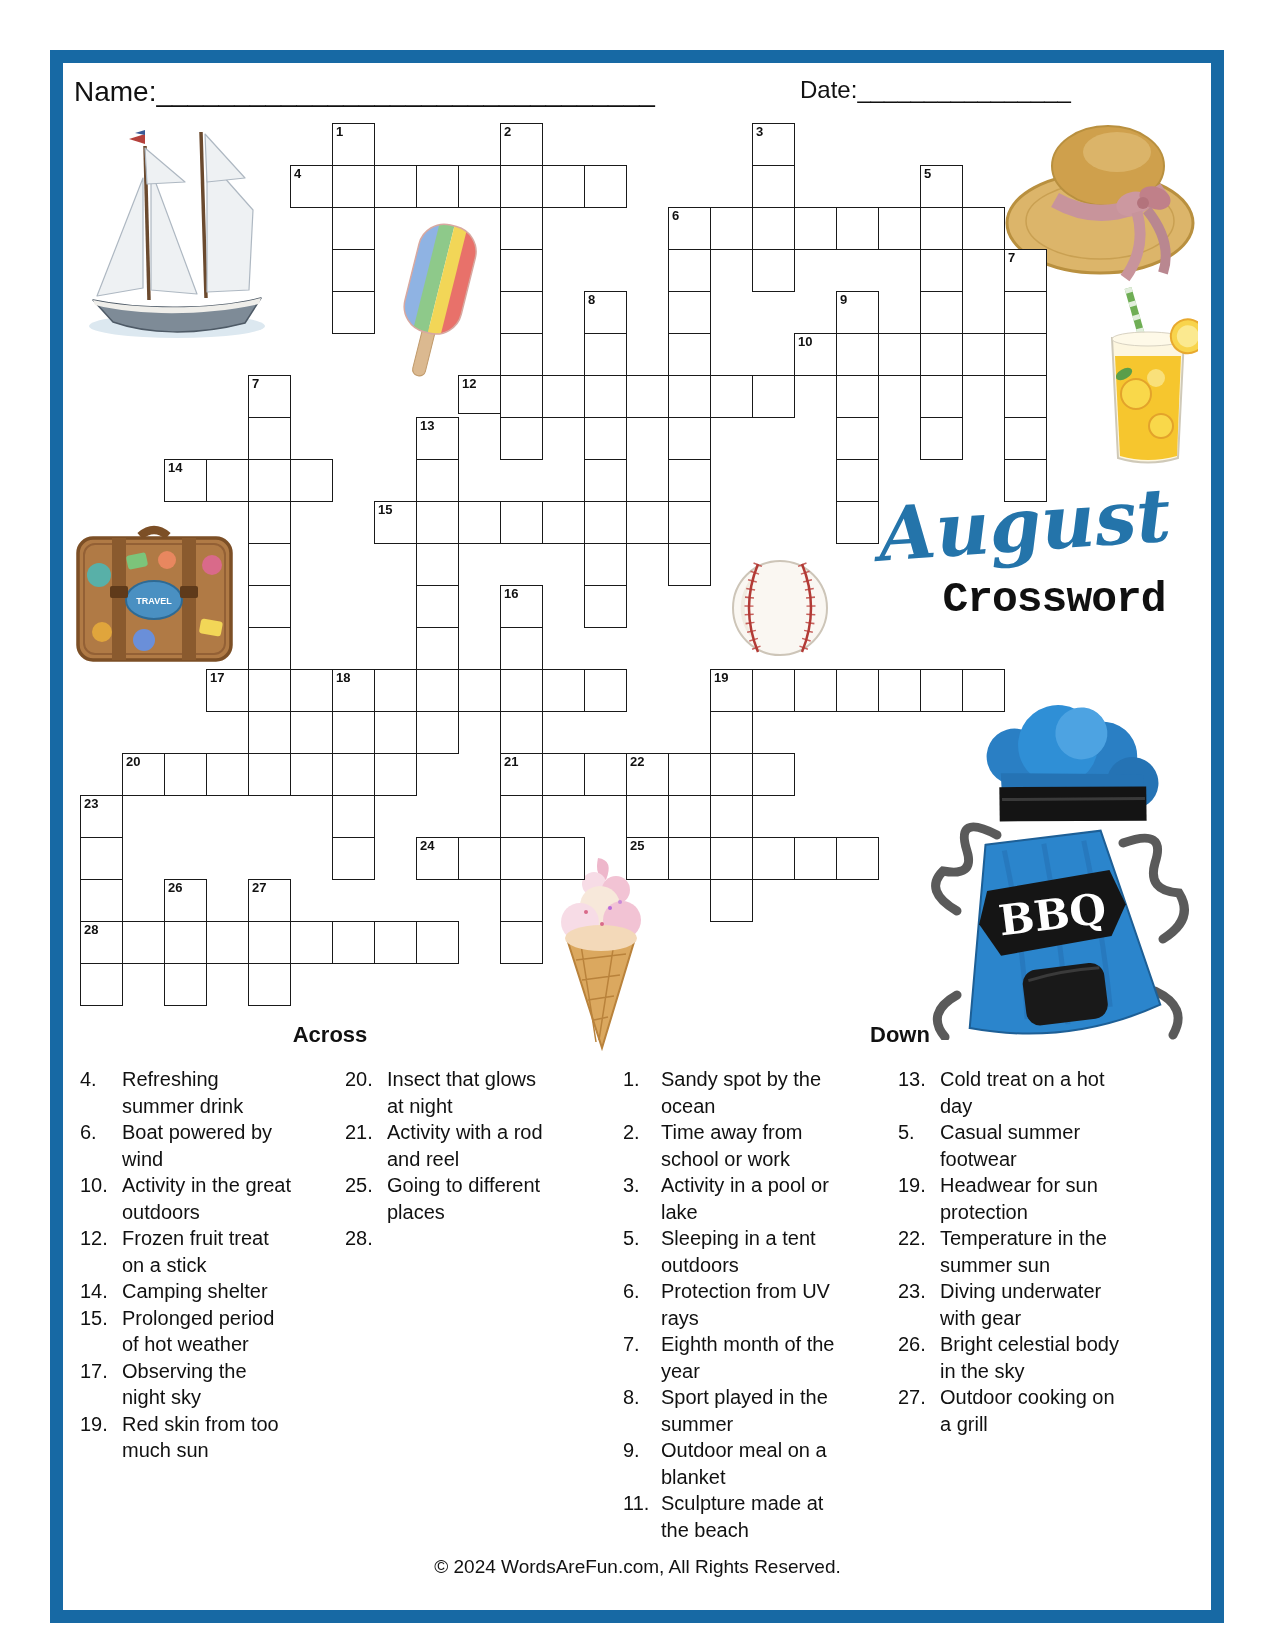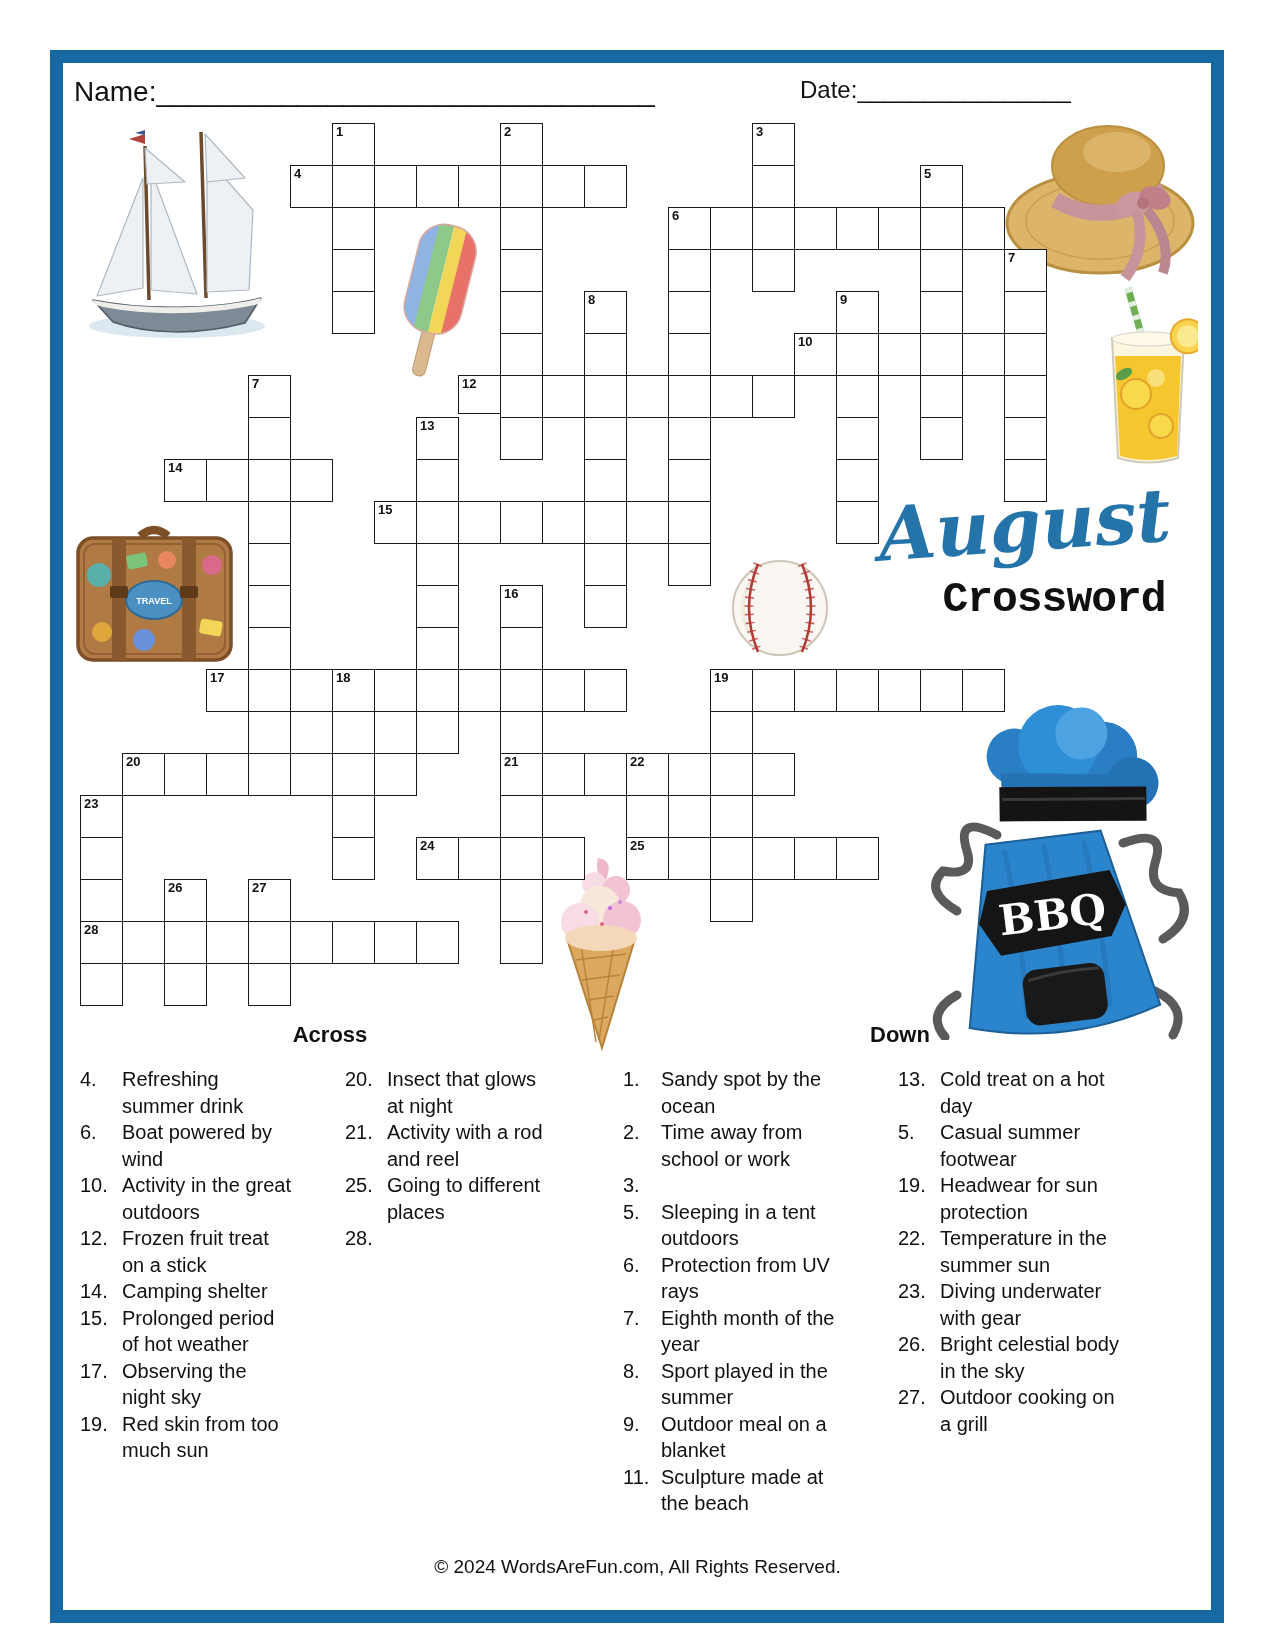--- a/index.html
+++ b/index.html
@@ -469,20 +469,21 @@
       <div class="clue">
         <span class="n">1.</span>
         <span class="t">Sandy spot by the ocean</span>
       </div>
       <div class="clue">
         <span class="n">2.</span>
         <span class="t">Time away from school or work</span>
       </div>
       <div class="clue">
         <span class="n">3.</span>
+        <span class="t">Activity in a pool or lake</span>
       </div>
       <div class="clue">
         <span class="n">5.</span>
         <span class="t">Sleeping in a tent outdoors</span>
       </div>
       <div class="clue">
         <span class="n">6.</span>
         <span class="t">Protection from UV rays</span>
       </div>
       <div class="clue">

